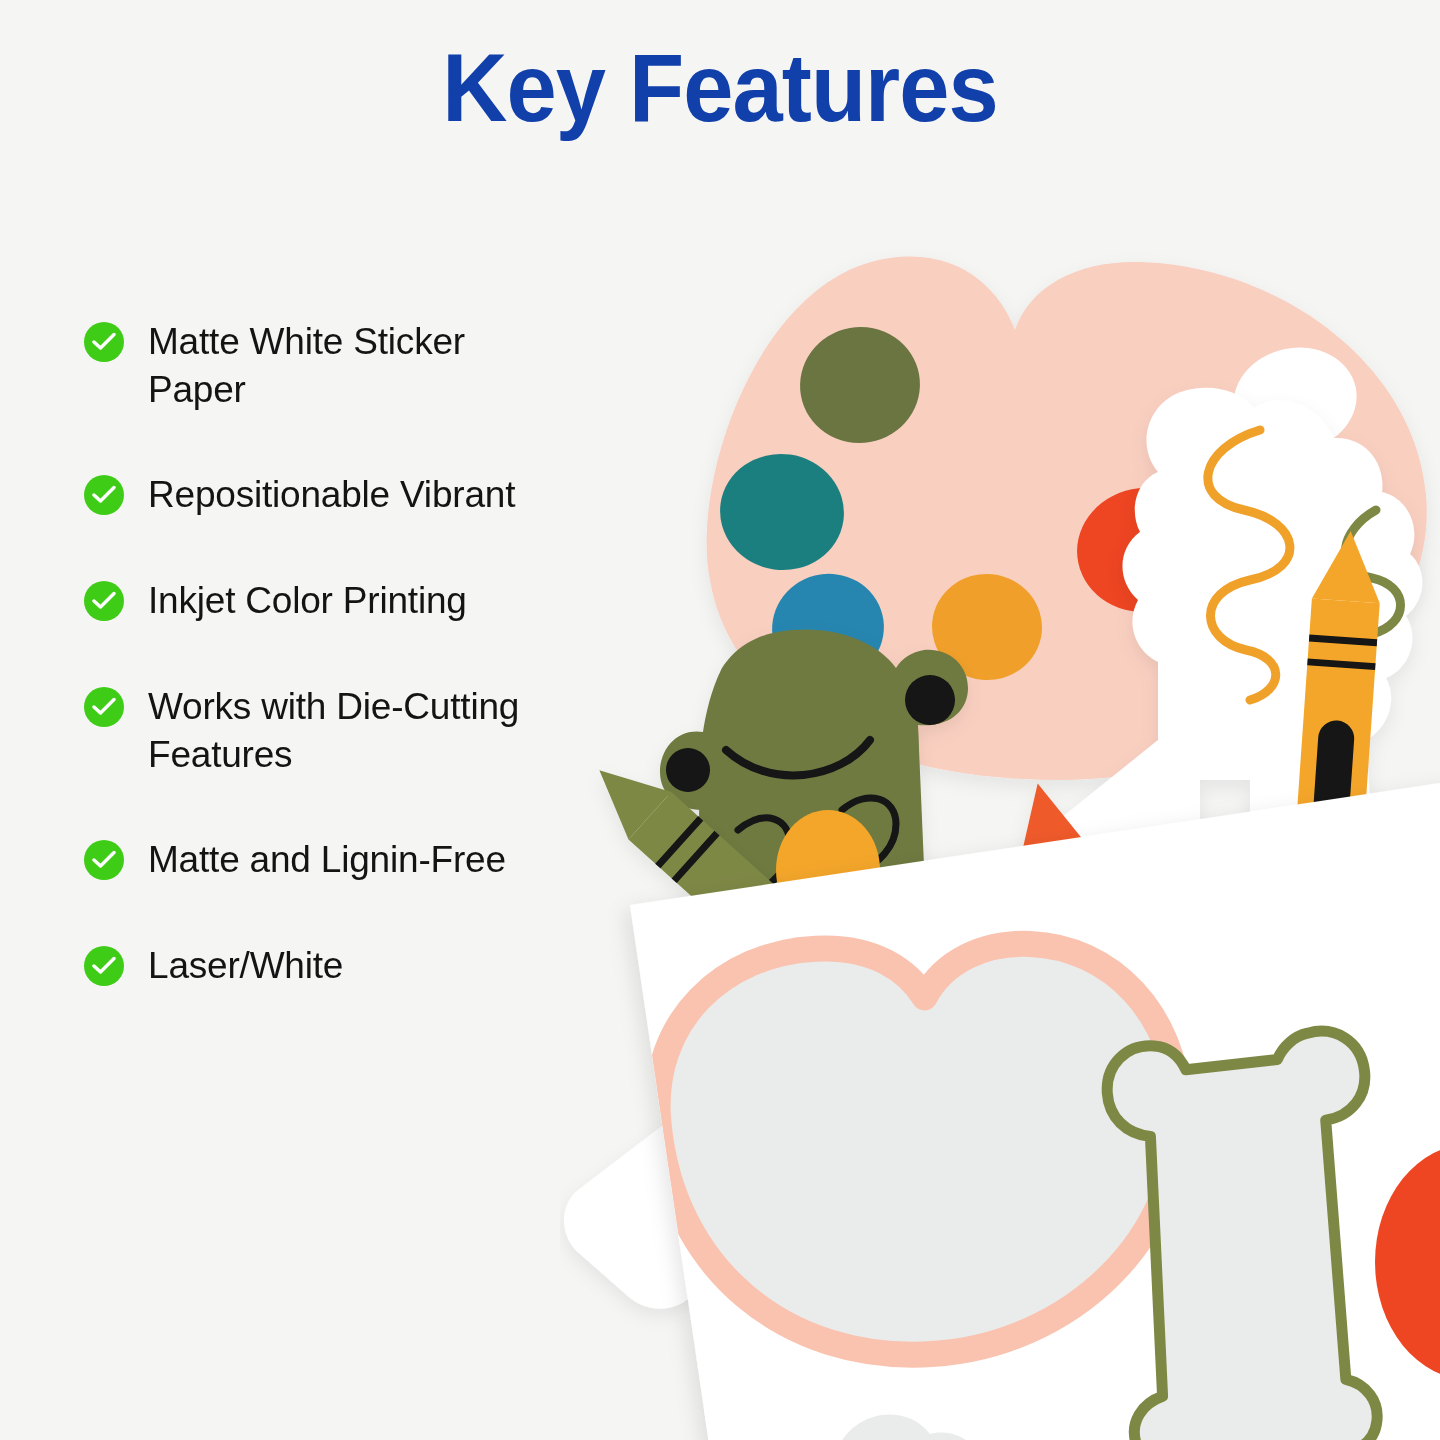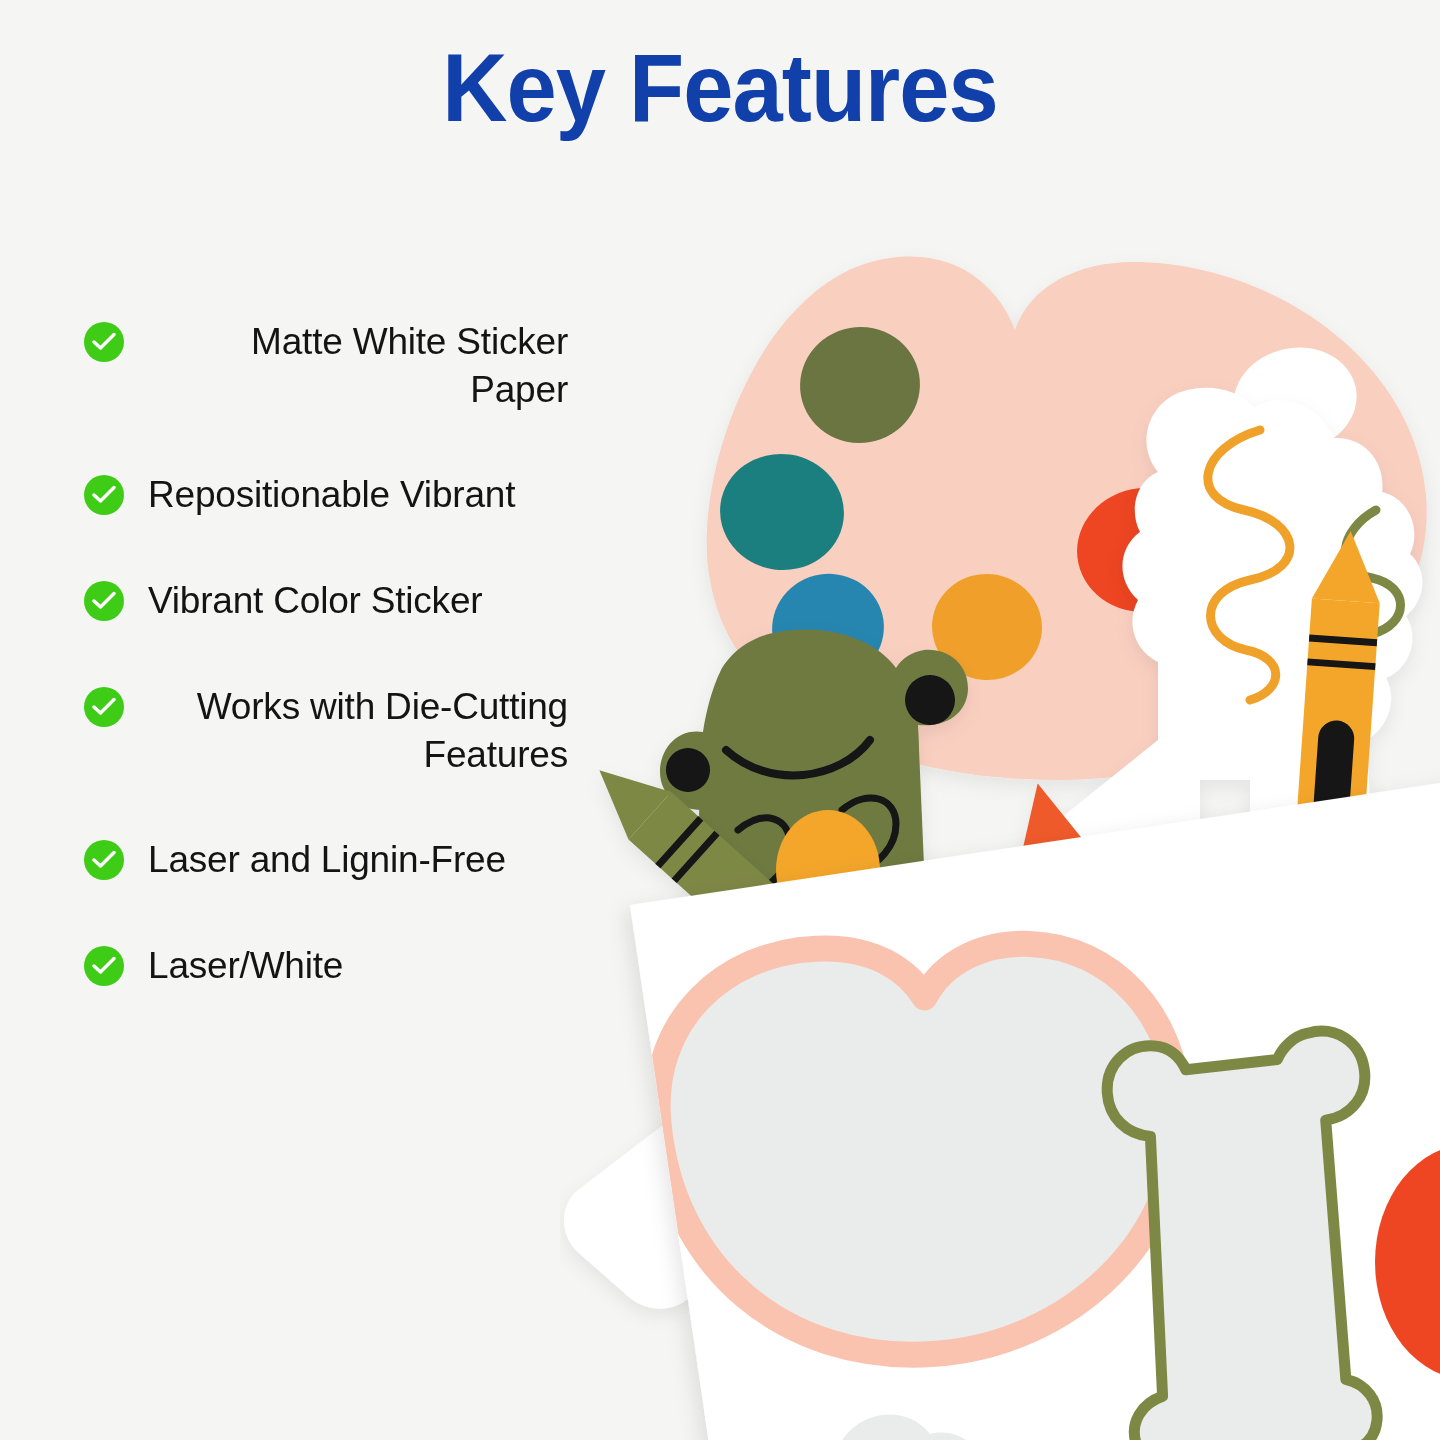--- a/index.html
+++ b/index.html
@@ -44,21 +44,20 @@
   }
   .check-icon svg{position:absolute;left:8px;top:10px;}
   .feature-label{
     margin-left:24px;
     font-size:37px;
     color:#141414;
     line-height:1.29;
     font-weight:normal;
     letter-spacing:-.2px;
     max-width:420px;
-    text-align:right;
   }
 
   
   #illustration{
     position:absolute;left:560px;top:180px;width:900px;height:1270px;
   }
   #illustration svg{display:block;}
 </style>
 </head>
 <body>
@@ -86,39 +85,39 @@
       </span>
       <span class="feature-label">Repositionable Vibrant</span>
     </div>
 
     <div class="feature-row">
       <span class="check-icon">
         <svg width="24" height="20" viewBox="0 0 24 20">
             <path d="M2 10 L8.5 16 L22 2.5" stroke="#ffffff" stroke-width="3.4" fill="none" stroke-linecap="round" stroke-linejoin="round"></path>
           </svg>
       </span>
-      <span class="feature-label">Vibrant Color Sticker</span>
+      <span class="feature-label">Inkjet Color Printing</span>
     </div>
 
     <div class="feature-row">
       <span class="check-icon">
         <svg width="24" height="20" viewBox="0 0 24 20">
             <path d="M2 10 L8.5 16 L22 2.5" stroke="#ffffff" stroke-width="3.4" fill="none" stroke-linecap="round" stroke-linejoin="round"></path>
           </svg>
       </span>
       <span class="feature-label">Works with Die-Cutting Features</span>
     </div>
 
     <div class="feature-row">
       <span class="check-icon">
         <svg width="24" height="20" viewBox="0 0 24 20">
             <path d="M2 10 L8.5 16 L22 2.5" stroke="#ffffff" stroke-width="3.4" fill="none" stroke-linecap="round" stroke-linejoin="round"></path>
           </svg>
       </span>
-      <span class="feature-label">Laser and Lignin-Free</span>
+      <span class="feature-label">Matte and Lignin-Free</span>
     </div>
 
     <div class="feature-row">
       <span class="check-icon">
         <svg width="24" height="20" viewBox="0 0 24 20">
             <path d="M2 10 L8.5 16 L22 2.5" stroke="#ffffff" stroke-width="3.4" fill="none" stroke-linecap="round" stroke-linejoin="round"></path>
           </svg>
       </span>
       <span class="feature-label">Laser/White</span>
     </div>

